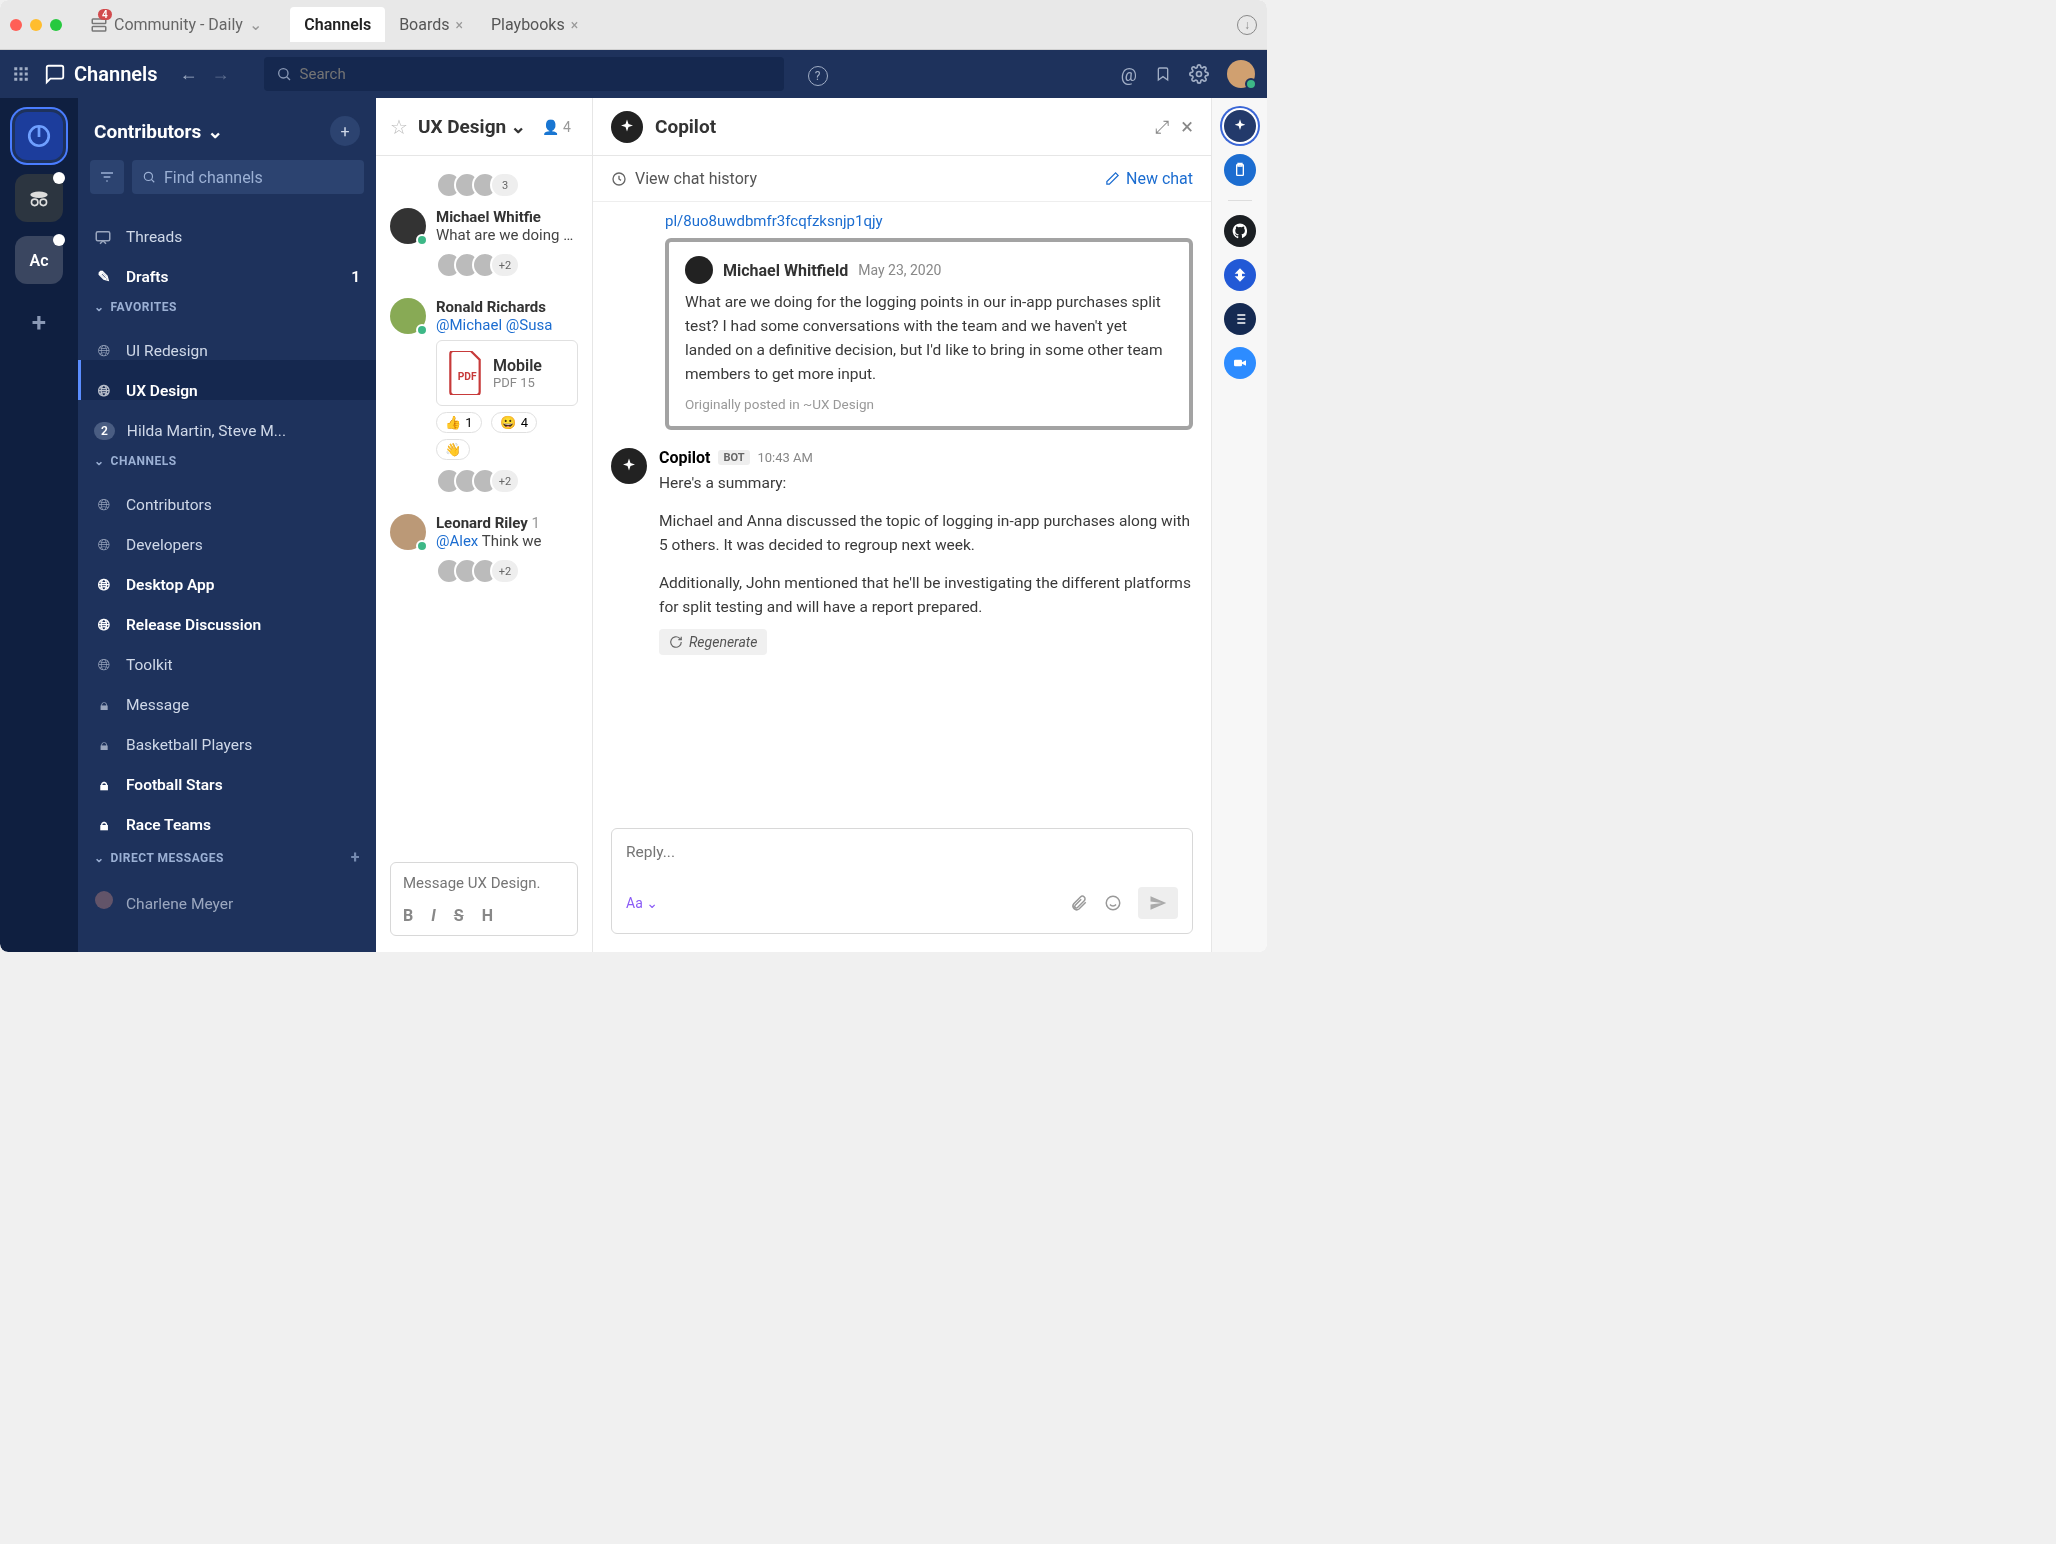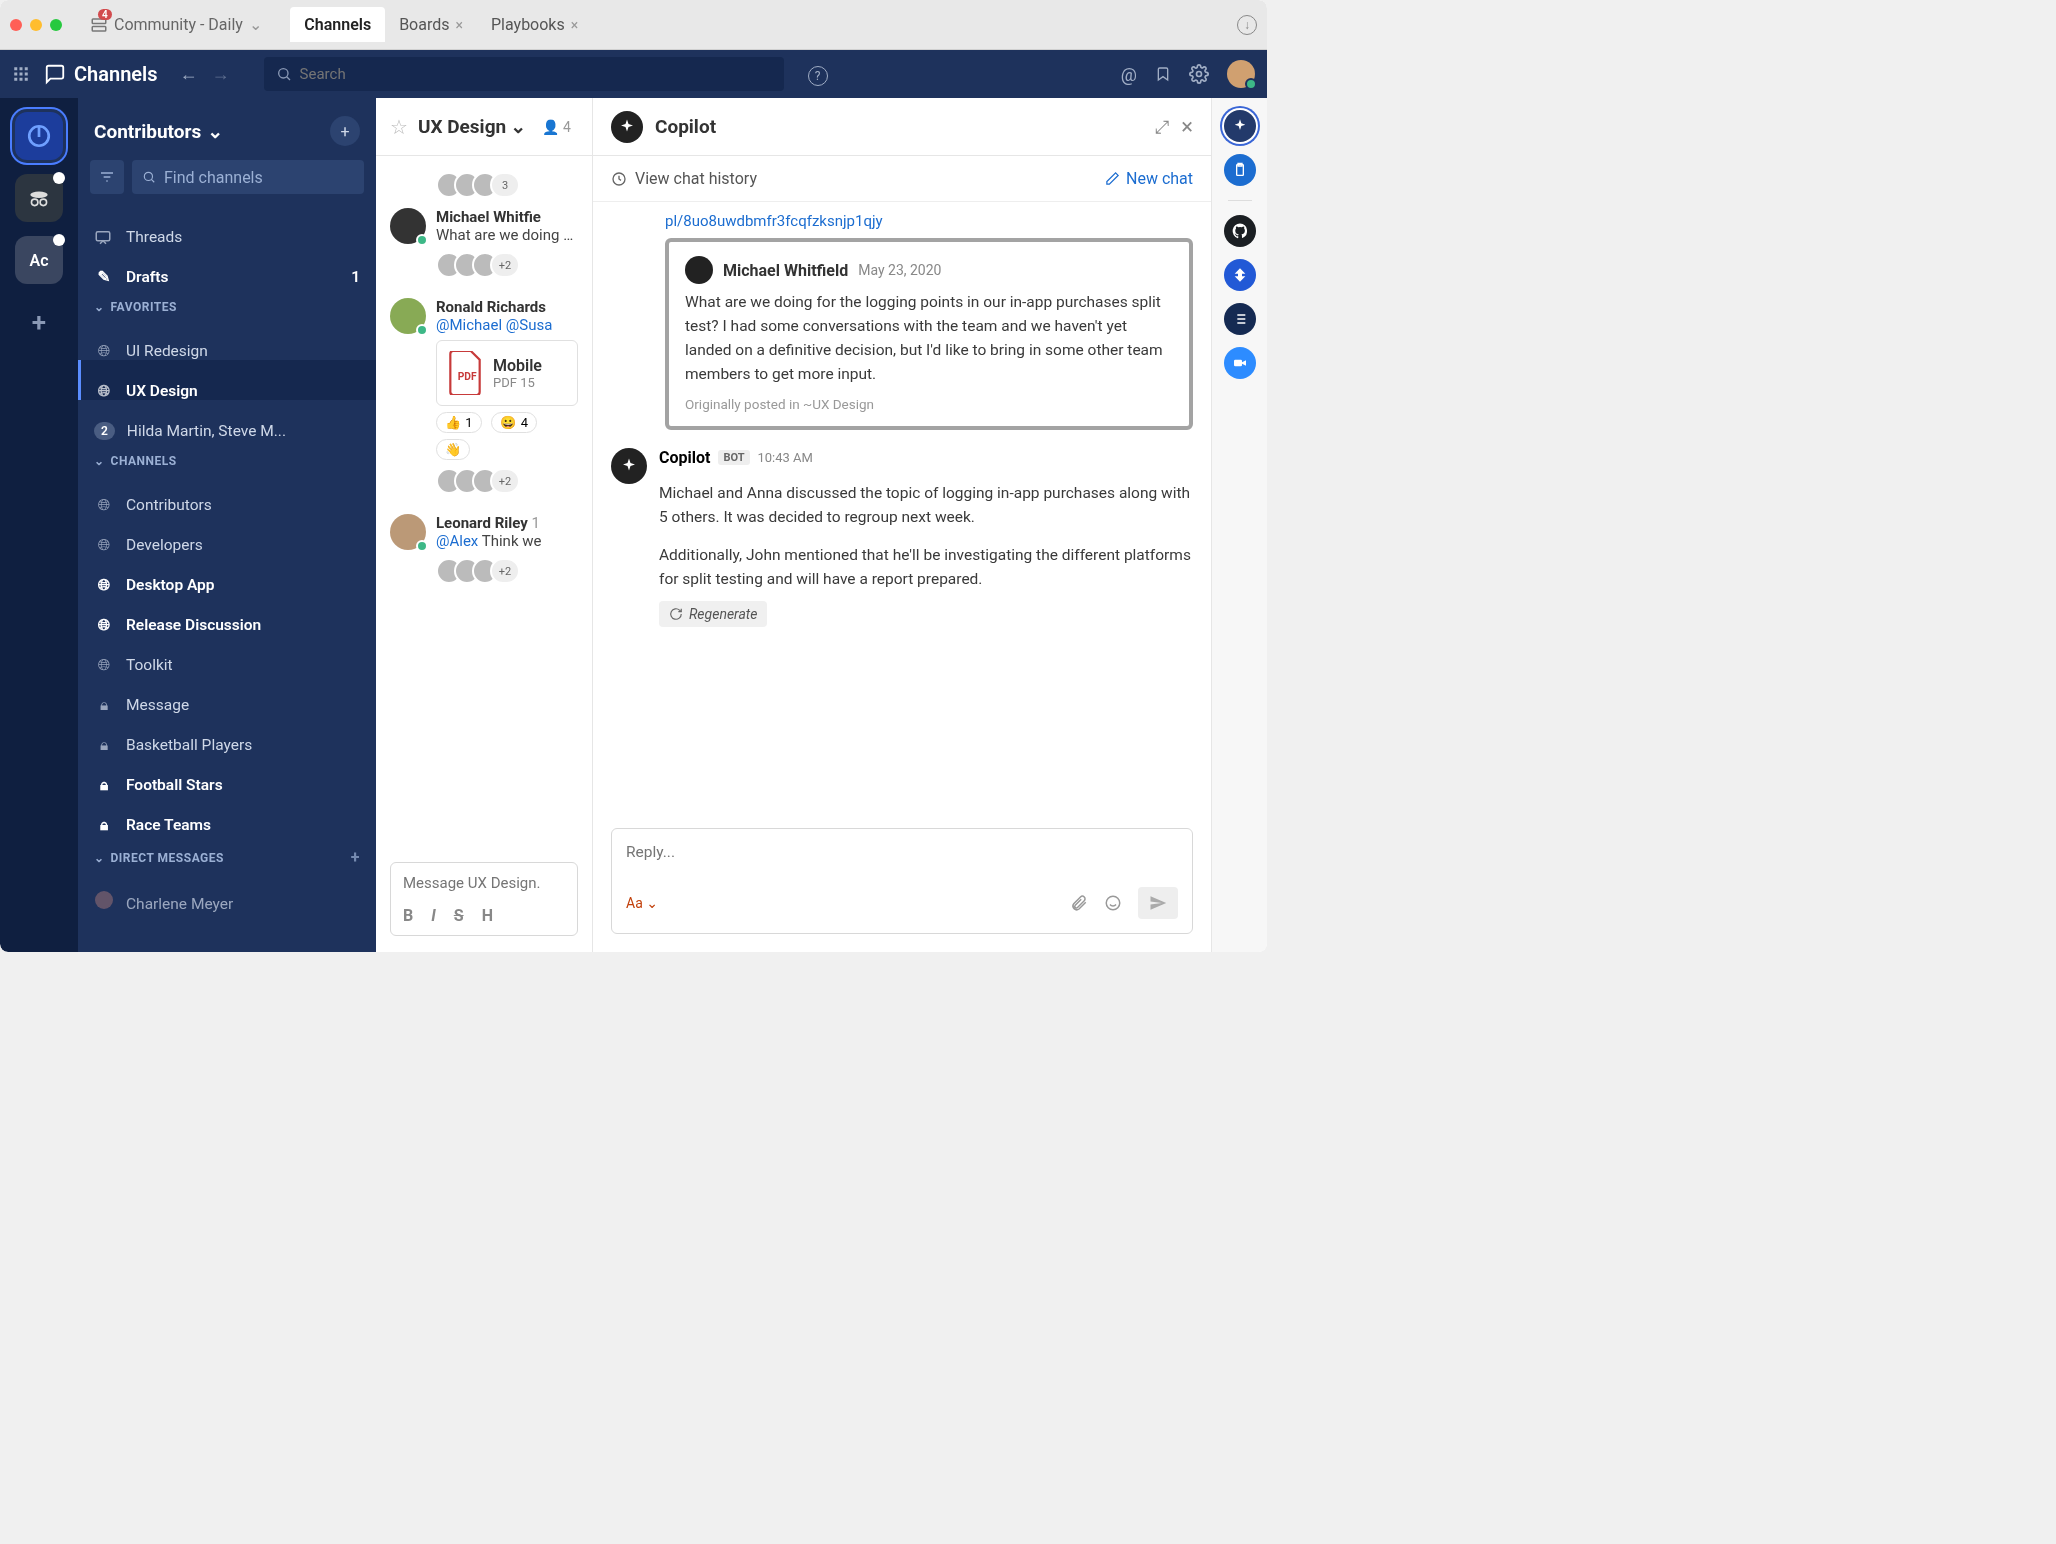--- a/index.html
+++ b/index.html
@@ -484,36 +484,37 @@
                 <svg width="18" height="18" viewBox="0 0 24 24" fill="#fff">
                   <path d="M12 2l2 6 6 2-6 2-2 6-2-6-6-2 6-2z"></path>
                 </svg>
               </div>
             <div style="flex:1">
               <div class="mh">
                 <span class="nm">Copilot</span>
                 <span class="bot-tag">BOT</span>
                 <span class="tm">10:43 AM</span>
               </div>
+              <div class="txt">Here's a summary:</div>
               <div class="txt" style="margin-top:14px">Michael and Anna discussed the topic of logging in-app purchases along with 5 others. It was decided to regroup next week.</div>
               <div class="txt" style="margin-top:14px">Additionally, John mentioned that he'll be investigating the different platforms for split testing and will have a report prepared.</div>
               <div class="regen-btn">
                 <svg width="14" height="14" viewBox="0 0 24 24" fill="none" stroke="#666" stroke-width="2">
                     <path d="M21 12a9 9 0 1 1-3-6.7L21 8"></path>
                     <path d="M21 3v5h-5"></path>
                   </svg>
                 <span>Regenerate</span>
               </div>
             </div>
           </div>
         </div>
         <div class="cp-compose">
           <input placeholder="Reply..." style="">
           <div class="cp-tools">
-            <span style="margin-right:auto;font-size:14px;color:#c2410c"><span>Aa</span> ⌄</span>
+            <span style="margin-right:auto;font-size:14px;color:#8b5cf6"><span>Aa</span> ⌄</span>
             <span>
                 <svg width="18" height="18" viewBox="0 0 24 24" fill="none" stroke="#999" stroke-width="2">
                   <path d="M21 11l-9 9a5 5 0 0 1-7-7l9-9a3.5 3.5 0 0 1 5 5l-9 9a2 2 0 0 1-3-3l8-8"></path>
                 </svg>
               </span>
             <span>
                 <svg width="18" height="18" viewBox="0 0 24 24" fill="none" stroke="#999" stroke-width="2">
                   <circle cx="12" cy="12" r="9"></circle>
                   <path d="M8 14s1.5 2 4 2 4-2 4-2M9 9h.01M15 9h.01"></path>
                 </svg>

